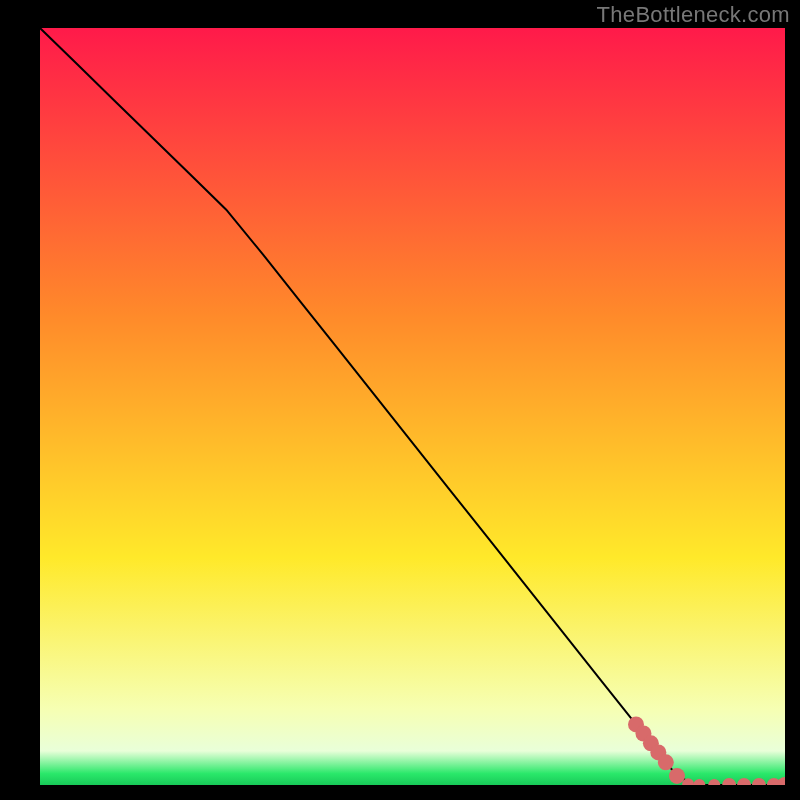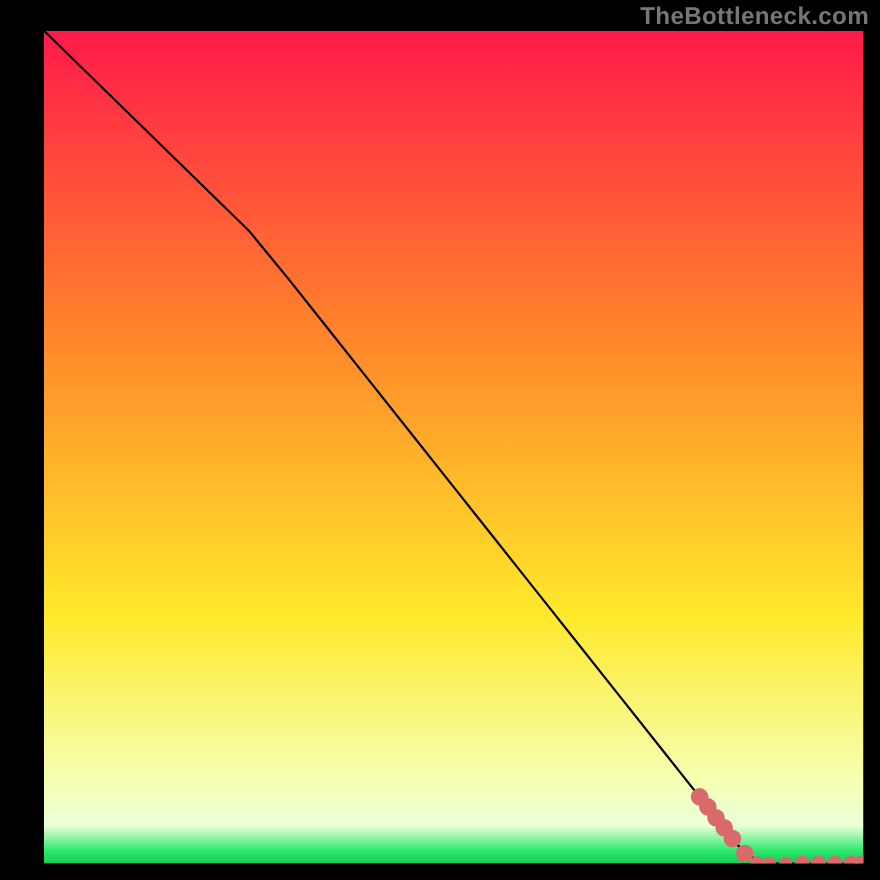--- a/index.html
+++ b/index.html
@@ -16,21 +16,21 @@
     width: 800px;
     height: 800px;
     background: #000;
   }
   .watermark {
     position: absolute;
     top: 2px;
     right: 10px;
     color: #777;
     font-size: 22px;
-    font-weight: 700;
+    font-weight: 400;
     letter-spacing: 0.3px;
     z-index: 5;
   }
   .plot-area {
     position: absolute;
     
     left: 40px;
     top: 28px;
     width: 745px;
     height: 757px;

